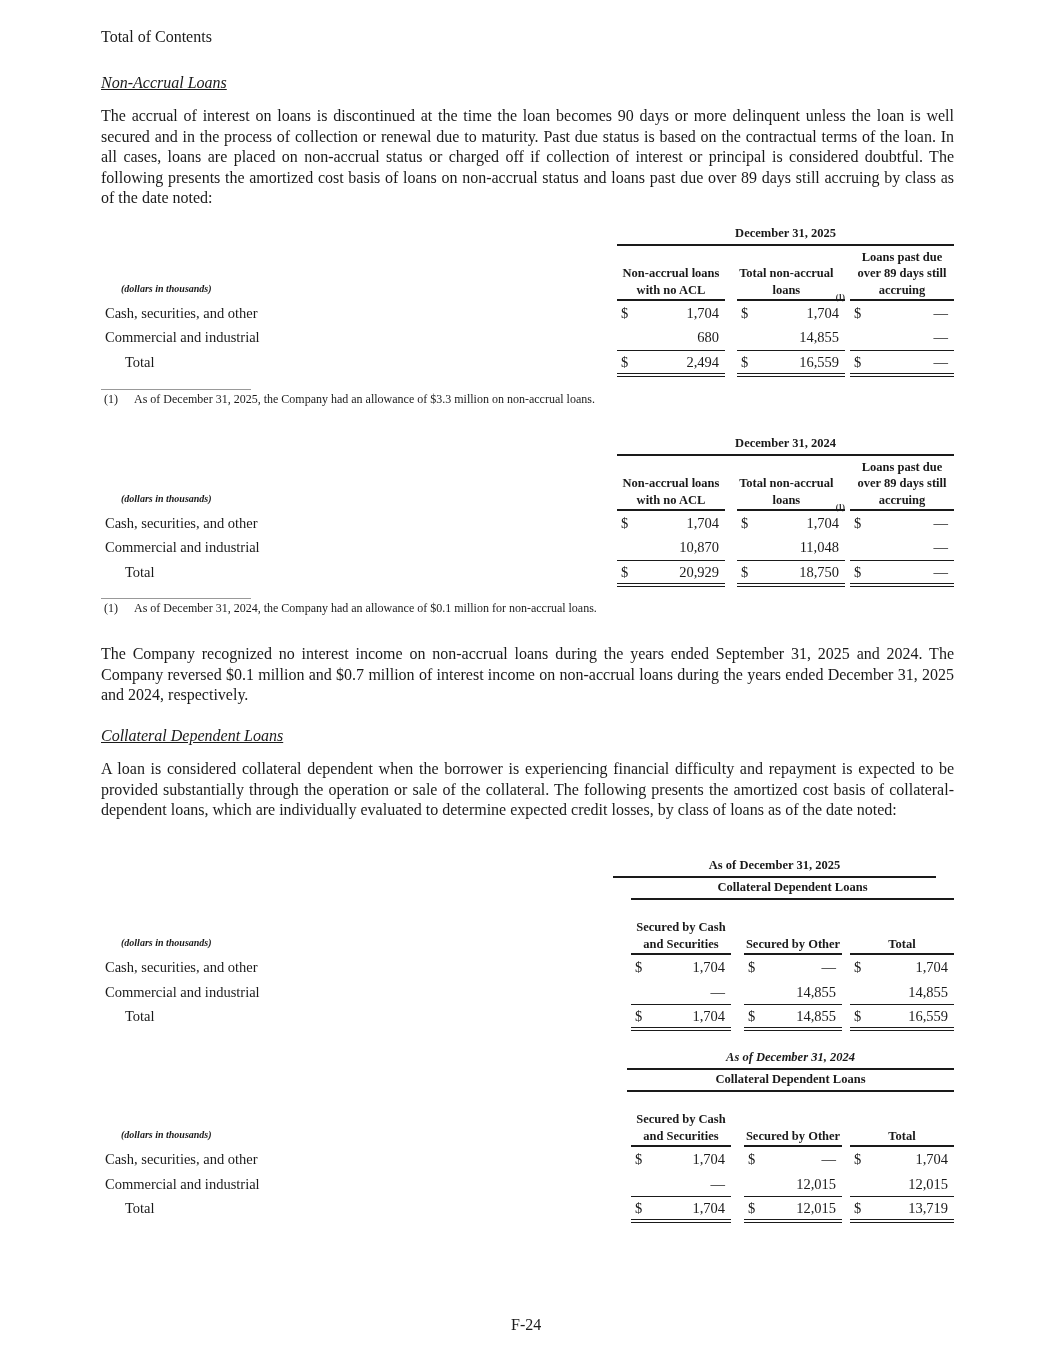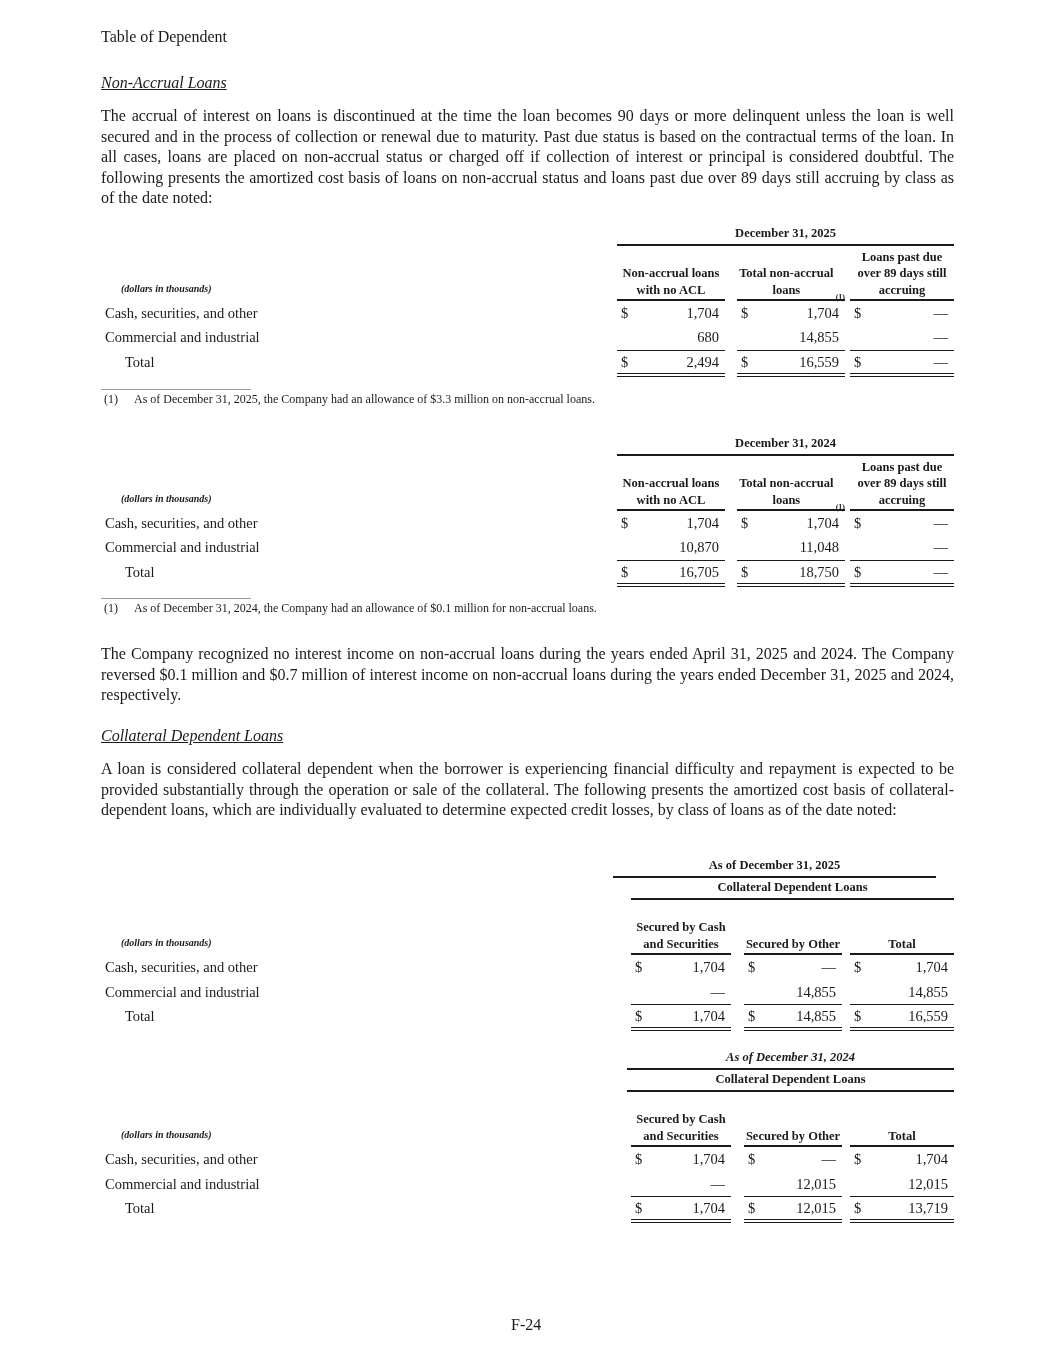--- a/index.html
+++ b/index.html
@@ -29,21 +29,21 @@
 
   .fn-rule { position: absolute; left: 0; width: 150px; border-top: 1px solid #999; }
   .footnote { position: absolute; left: 3px; font-size: 12px; }
   .footnote .mark { display: inline-block; width: 30px; }
   .page-num { position: absolute; top: 1316px; left: 410px; font-size: 16px; }
 </style>
 </head>
 <body>
 
 <div class="page">
-  <div class="toc">Table of Dependent</div>
+  <div class="toc">Total of Contents</div>
 
   <div class="section-title" style="top:74px">Non-Accrual Loans</div>
   <p class="para" style="top:106px">The accrual of interest on loans is discontinued at the time the loan becomes 90 days or more delinquent unless the loan is well secured and in the process of collection or renewal due to maturity. Past due status is based on the contractual terms of the loan. In all cases, loans are placed on non-accrual status or charged off if collection of interest or principal is considered doubtful. The following presents the amortized cost basis of loans on non-accrual status and loans past due over 89 days still accruing by class as of the date noted:</p>
 
   <div class="tbl" style="top:226px" id="na0">
       <div class="group-title" style="top:0;left:516px;width:337px;">December 31, 2025</div>
       <div class="col-head" style="top:22px;left:516px;width:108px;height:50px;">
         <span>Non-accrual loans with no ACL</span>
       </div>
       <div class="col-head" style="top:22px;left:636px;width:108px;height:50px;">
@@ -140,21 +140,21 @@
         <span class="dollar"></span>
         <span class="val">11,048</span>
       </div>
       <div class="cell" style="top:103px;left:749px;width:104px;height:18px;">
         <span class="dollar"></span>
         <span class="val">—</span>
       </div>
       <div class="row-label total" style="top:128px;">Total</div>
       <div class="cell" style="top:128px;left:516px;width:108px;height:18px;">
         <span class="dollar">$</span>
-        <span class="val">16,705</span>
+        <span class="val">20,929</span>
       </div>
       <div class="cell" style="top:128px;left:636px;width:108px;height:18px;">
         <span class="dollar">$</span>
         <span class="val">18,750</span>
       </div>
       <div class="cell" style="top:128px;left:749px;width:104px;height:18px;">
         <span class="dollar">$</span>
         <span class="val">—</span>
       </div>
       <div class="rule-single" style="top:124px;left:516px;width:108px;"></div>
@@ -162,21 +162,21 @@
       <div class="rule-single" style="top:124px;left:636px;width:108px;"></div>
       <div class="rule-double" style="top:147px;left:636px;width:108px;"></div>
       <div class="rule-single" style="top:124px;left:749px;width:104px;"></div>
       <div class="rule-double" style="top:147px;left:749px;width:104px;"></div>
     </div>
   <div class="fn-rule" style="top:598px"></div>
   <div class="footnote" style="top:601px">
     <span class="mark">(1)</span><span>As of December 31, 2024, the Company had an allowance of $0.1 million for non-accrual loans.</span>
   </div>
 
-  <p class="para" style="top:644px">The Company recognized no interest income on non-accrual loans during the years ended April 31, 2025 and 2024. The Company reversed $0.1 million and $0.7 million of interest income on non-accrual loans during the years ended December 31, 2025 and 2024, respectively.</p>
+  <p class="para" style="top:644px">The Company recognized no interest income on non-accrual loans during the years ended September 31, 2025 and 2024. The Company reversed $0.1 million and $0.7 million of interest income on non-accrual loans during the years ended December 31, 2025 and 2024, respectively.</p>
 
   <div class="section-title" style="top:727px">Collateral Dependent Loans</div>
   <p class="para" style="top:759px">A loan is considered collateral dependent when the borrower is experiencing financial difficulty and repayment is expected to be provided substantially through the operation or sale of the collateral. The following presents the amortized cost basis of collateral-dependent loans, which are individually evaluated to determine expected credit losses, by class of loans as of the date noted:</p>
 
   <div class="tbl" style="top:858px" id="cd0">
       <div class="group-title" style="top:0;left:512px;width:323px;">As of December 31, 2025</div>
       <div class="group-title" style="top:22px;left:530px;width:323px;">Collateral Dependent Loans</div>
       <div class="col-head" style="top:44px;left:530px;width:100px;height:50px;">
         <span>Secured by Cash and Securities</span>
       </div>

